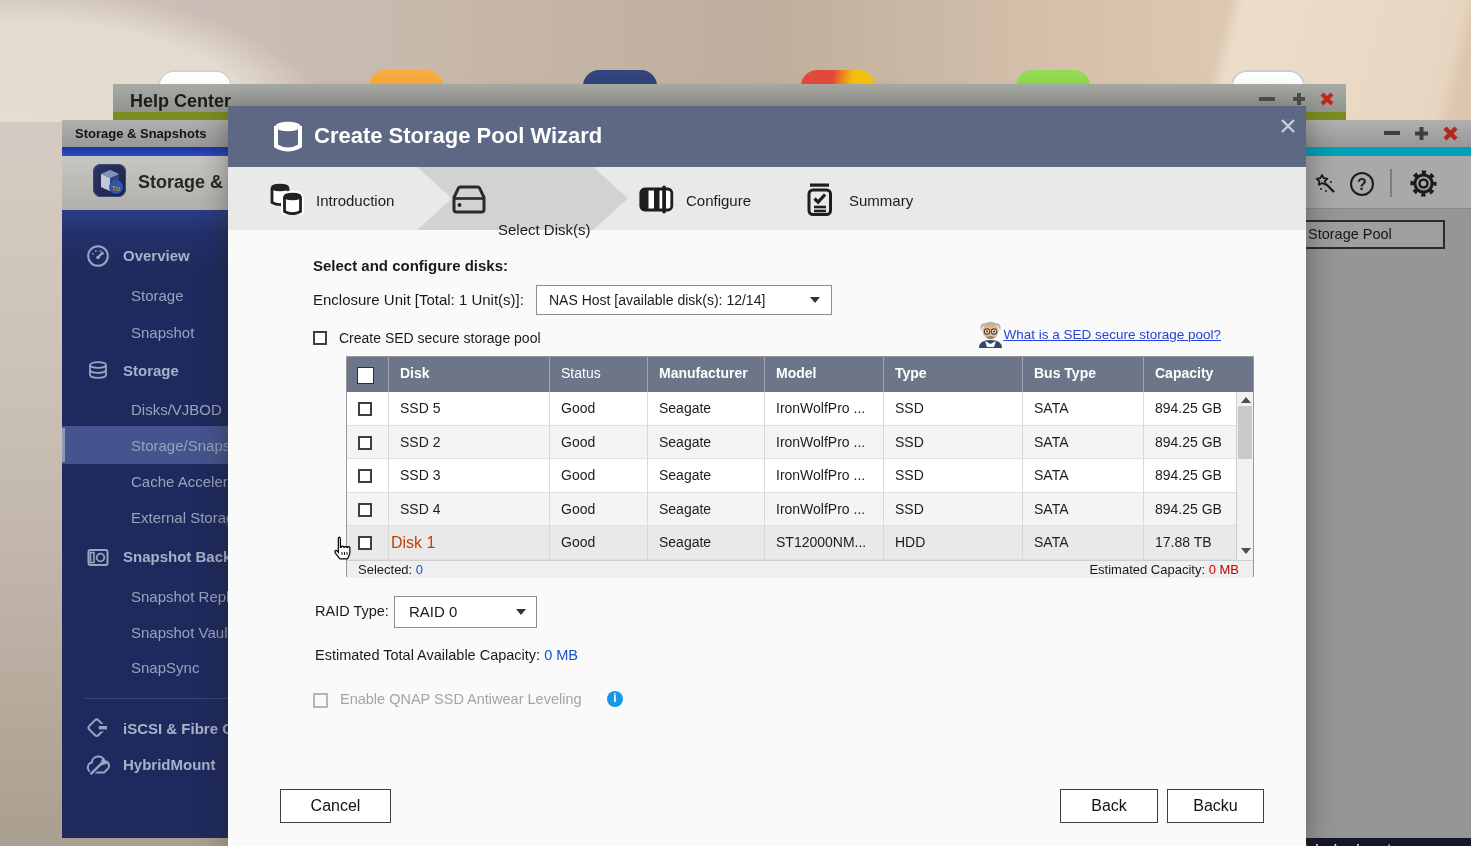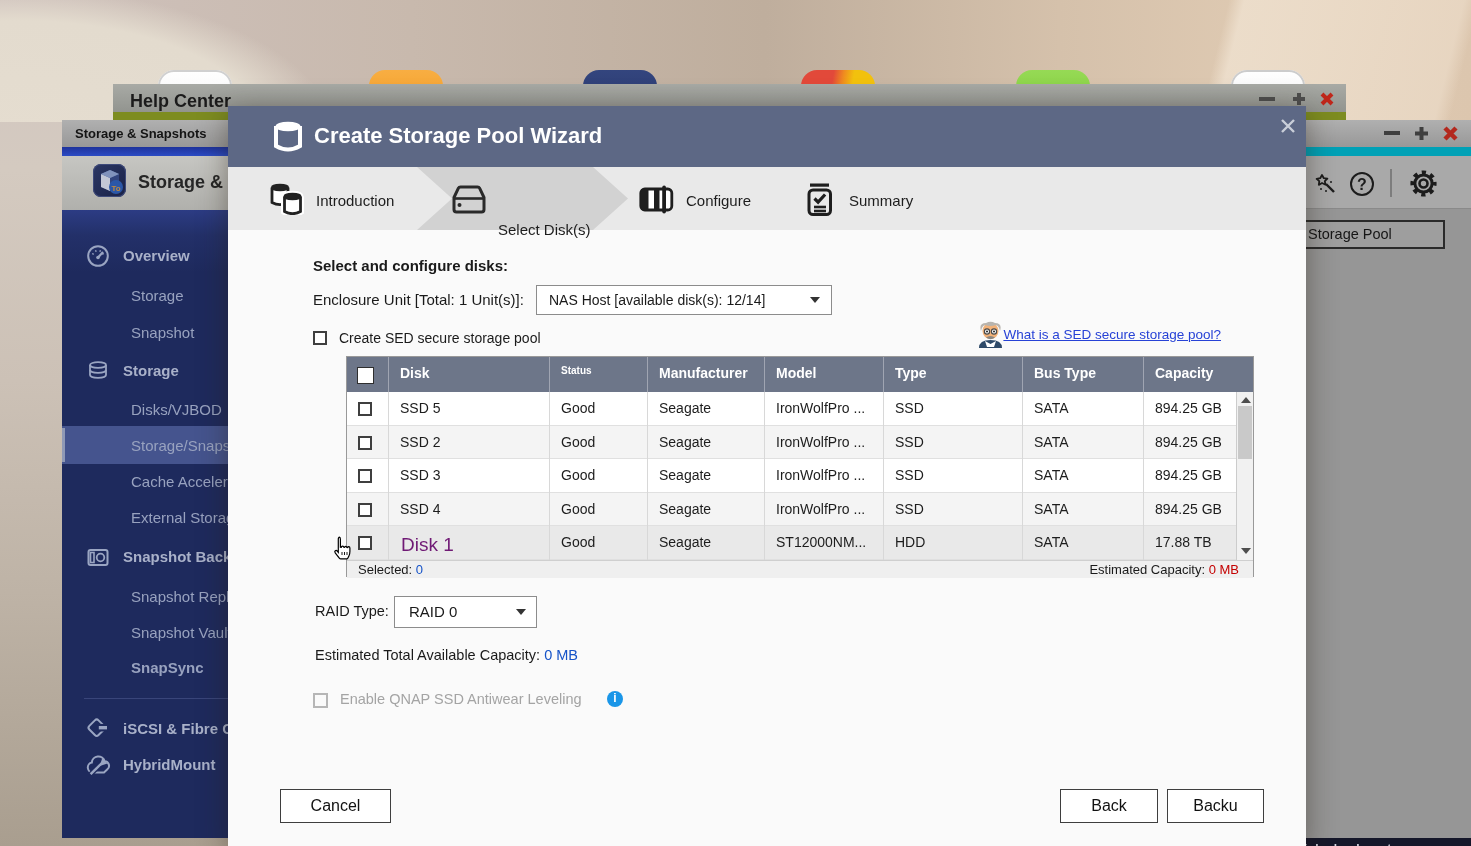--- a/index.html
+++ b/index.html
@@ -101,21 +101,21 @@
           <div class="abs" style="left: 69px; top: 263px; font-size: 15px; font-weight: normal; color: rgb(152, 162, 191); white-space: nowrap;">Cache Accelerati</div>
           <div class="abs" style="left: 69px; top: 299px; font-size: 15px; font-weight: normal; color: rgb(152, 162, 191); white-space: nowrap;">External Storage</div>
           <div class="abs" style="left: 61px; top: 338px; font-size: 15px; font-weight: bold; color: rgb(169, 177, 201); white-space: nowrap;">Snapshot Backu</div>
           <div class="abs" style="left: 24px; top: 335px; width: 26px; height: 24px;"><svg width="24" height="24" viewBox="0 0 24 24">
               <rect x="2.5" y="5" width="19" height="15" rx="2" fill="none" stroke="#9aa5c2" stroke-width="2"></rect>
               <rect x="4.5" y="7.5" width="3.5" height="10" fill="none" stroke="#9aa5c2" stroke-width="1.6"></rect>
               <circle cx="14.5" cy="12.5" r="3.8" fill="none" stroke="#9aa5c2" stroke-width="1.8"></circle>
             </svg></div>
           <div class="abs" style="left: 69px; top: 378px; font-size: 15px; font-weight: normal; color: rgb(152, 162, 191); white-space: nowrap;">Snapshot Replic</div>
           <div class="abs" style="left: 69px; top: 414px; font-size: 15px; font-weight: normal; color: rgb(152, 162, 191); white-space: nowrap;">Snapshot Vault</div>
-          <div class="abs" style="left: 69px; top: 449px; font-size: 15px; font-weight: bold; color: rgb(152, 162, 191); white-space: nowrap; text-align: right;">SnapSync</div>
+          <div class="abs" style="left: 69px; top: 449px; font-size: 15px; font-weight: normal; color: rgb(152, 162, 191); white-space: nowrap; text-align: right;">SnapSync</div>
           <div class="abs" style="left: 61px; top: 510px; font-size: 15px; font-weight: bold; color: rgb(169, 177, 201); white-space: nowrap;">iSCSI &amp; Fibre Ch</div>
           <div class="abs" style="left: 24px; top: 507px; width: 26px; height: 24px;"><svg width="24" height="24" viewBox="0 0 24 24">
               <rect x="4.2" y="4.2" width="13" height="13" rx="2.6" transform="rotate(45 10.7 10.7)" fill="none" stroke="#9aa5c2" stroke-width="2"></rect>
               <path d="M12 10.7 H22" stroke="#1e2a5d" stroke-width="7.5"></path>
               <path d="M12.8 10.7 H21" stroke="#9aa5c2" stroke-width="3.4"></path>
             </svg></div>
           <div class="abs" style="left: 61px; top: 546px; font-size: 15px; font-weight: bold; color: rgb(169, 177, 201); white-space: nowrap;">HybridMount</div>
           <div class="abs" style="left: 24px; top: 543px; width: 26px; height: 24px;"><svg width="26" height="22" viewBox="0 0 26 22">
               <path d="M6.8 19.5 a5 5 0 0 1 -1-9.9 a6.6 6.6 0 0 1 12.9-1.4 a4.6 4.6 0 0 1 2.7 8.1 l-3.4 3.2 z" fill="none" stroke="#9aa5c2" stroke-width="2"></path>
               <path d="M4.6 21.2 L17.6 8.4" stroke="#1e2a5d" stroke-width="5"></path>
@@ -247,21 +247,21 @@
     </div>
     <div class="abs" style="right:85px;top:221px;font-size:13.5px;color:#2742d6;text-decoration:underline;white-space:nowrap;">What is a SED secure storage pool?</div>
 
     <div class="abs" id="tbl" style="left:85px;top:250px;width:908px;height:221px;border:1px solid #999999;box-sizing:border-box;background:#ffffff;margin-left:33px;">
 
       <div class="abs" style="left:0;top:0;width:906px;height:35px;background:#6d7689;"></div>
       <div class="abs" style="left:10px;top:10px;width:15px;height:15px;background:#ffffff;border:1px solid #2e2e2e;"></div>
       <div id="theads">
           <div class="abs" style="left: 53px; top: 8px; font-size: 14px; font-weight: bold; color: rgb(255, 255, 255);">Disk</div>
           <div class="abs" style="left: 41px; top: 0px; width: 1px; height: 35px; background: rgba(255, 255, 255, 0.35);"></div>
-          <div class="abs" style="left: 214px; top: 8px; font-size: 10px; font-weight: bold; color: rgb(255, 255, 255);">Status</div>
+          <div class="abs" style="left: 214px; top: 8px; font-size: 14px; font-weight: normal; color: rgb(255, 255, 255);">Status</div>
           <div class="abs" style="left: 202px; top: 0px; width: 1px; height: 35px; background: rgba(255, 255, 255, 0.35);"></div>
           <div class="abs" style="left: 312px; top: 8px; font-size: 14px; font-weight: bold; color: rgb(255, 255, 255);">Manufacturer</div>
           <div class="abs" style="left: 300px; top: 0px; width: 1px; height: 35px; background: rgba(255, 255, 255, 0.35);"></div>
           <div class="abs" style="left: 429px; top: 8px; font-size: 14px; font-weight: bold; color: rgb(255, 255, 255);">Model</div>
           <div class="abs" style="left: 417px; top: 0px; width: 1px; height: 35px; background: rgba(255, 255, 255, 0.35);"></div>
           <div class="abs" style="left: 548px; top: 8px; font-size: 14px; font-weight: bold; color: rgb(255, 255, 255);">Type</div>
           <div class="abs" style="left: 536px; top: 0px; width: 1px; height: 35px; background: rgba(255, 255, 255, 0.35);"></div>
           <div class="abs" style="left: 687px; top: 8px; font-size: 14px; font-weight: bold; color: rgb(255, 255, 255);">Bus Type</div>
           <div class="abs" style="left: 675px; top: 0px; width: 1px; height: 35px; background: rgba(255, 255, 255, 0.35);"></div>
           <div class="abs" style="left: 808px; top: 8px; font-size: 14px; font-weight: bold; color: rgb(255, 255, 255);">Capacity</div>
@@ -327,21 +327,21 @@
           <div class="abs" style="left: 808px; top: 144px; font-size: 14px; color: rgb(29, 29, 29); white-space: nowrap;">894.25 GB</div>
           <div class="abs" style="left: 41px; top: 136px; width: 1px; height: 33px; background: rgb(216, 216, 216);"></div>
           <div class="abs" style="left: 202px; top: 136px; width: 1px; height: 33px; background: rgb(216, 216, 216);"></div>
           <div class="abs" style="left: 300px; top: 136px; width: 1px; height: 33px; background: rgb(216, 216, 216);"></div>
           <div class="abs" style="left: 417px; top: 136px; width: 1px; height: 33px; background: rgb(216, 216, 216);"></div>
           <div class="abs" style="left: 536px; top: 136px; width: 1px; height: 33px; background: rgb(216, 216, 216);"></div>
           <div class="abs" style="left: 675px; top: 136px; width: 1px; height: 33px; background: rgb(216, 216, 216);"></div>
           <div class="abs" style="left: 796px; top: 136px; width: 1px; height: 33px; background: rgb(216, 216, 216);"></div>
           <div class="abs" style="left: 0px; top: 169px; width: 889px; height: 34px; background: rgb(233, 233, 233); border-bottom: 1px solid rgb(224, 224, 224); box-sizing: border-box;"></div>
           <div class="abs" style="left: 11px; top: 179px; width: 10px; height: 10px; background: rgb(255, 255, 255); border: 2px solid rgb(63, 63, 63);"></div>
-          <div class="abs" style="left: 54px; top: 177px; font-size: 19px; color: #701a75; white-space: nowrap;">Disk 1</div>
+          <div class="abs" style="left: 44px; top: 177px; font-size: 16px; color: #c2410c; white-space: nowrap;">Disk 1</div>
           <div class="abs" style="left: 214px; top: 177px; font-size: 14px; color: rgb(29, 29, 29); white-space: nowrap;">Good</div>
           <div class="abs" style="left: 312px; top: 177px; font-size: 14px; color: rgb(29, 29, 29); white-space: nowrap;">Seagate</div>
           <div class="abs" style="left: 429px; top: 177px; font-size: 14px; color: rgb(29, 29, 29); white-space: nowrap;">ST12000NM...</div>
           <div class="abs" style="left: 548px; top: 177px; font-size: 14px; color: rgb(29, 29, 29); white-space: nowrap;">HDD</div>
           <div class="abs" style="left: 687px; top: 177px; font-size: 14px; color: rgb(29, 29, 29); white-space: nowrap;">SATA</div>
           <div class="abs" style="left: 808px; top: 177px; font-size: 14px; color: rgb(29, 29, 29); white-space: nowrap;">17.88 TB</div>
           <div class="abs" style="left: 41px; top: 169px; width: 1px; height: 34px; background: rgb(216, 216, 216);"></div>
           <div class="abs" style="left: 202px; top: 169px; width: 1px; height: 34px; background: rgb(216, 216, 216);"></div>
           <div class="abs" style="left: 300px; top: 169px; width: 1px; height: 34px; background: rgb(216, 216, 216);"></div>
           <div class="abs" style="left: 417px; top: 169px; width: 1px; height: 34px; background: rgb(216, 216, 216);"></div>

